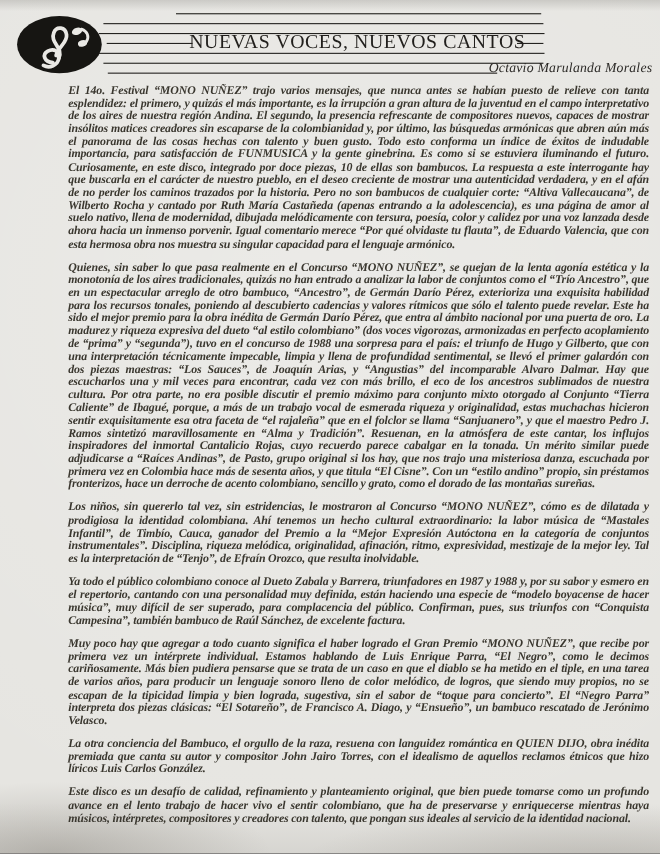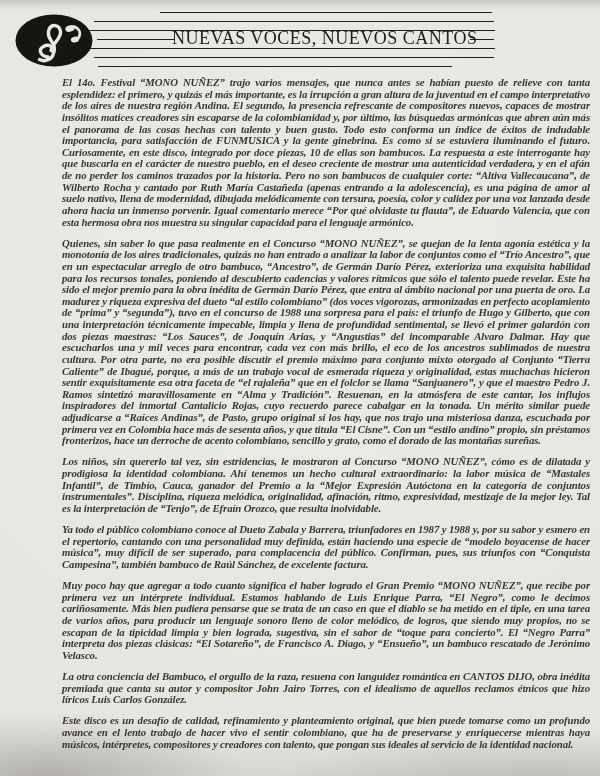--- a/index.html
+++ b/index.html
@@ -68,32 +68,33 @@
     <div class="ln ln1"></div>
     <div class="ln ln2"></div>
     <div class="ln ln3"></div>
     <div class="ln lnTL"></div>
     <div class="ln lnTR"></div>
     <div class="ln ln4"></div>
     <div class="ln ln5"></div>
     <div class="ln ln6"></div>
 
     <h1 class="title">NUEVAS VOCES, NUEVOS CANTOS</h1>
+    <div class="byline">Octavio Marulanda Morales</div>
   </header>
 
   <main class="article">
 
       <p class="para">El 14o. Festival “MONO NUÑEZ” trajo varios mensajes, que nunca antes se habían puesto de relieve con tanta esplendidez: el primero, y quizás el más importante, es la irrupción a gran altura de la juventud en el campo interpretativo de los aires de nuestra región Andina. El segundo, la presencia refrescante de compositores nuevos, capaces de mostrar insólitos matices creadores sin escaparse de la colombianidad y, por último, las búsquedas armónicas que abren aún más el panorama de las cosas hechas con talento y buen gusto. Todo esto conforma un índice de éxitos de indudable importancia, para satisfacción de FUNMUSICA y la gente ginebrina. Es como si se estuviera iluminando el futuro. Curiosamente, en este disco, integrado por doce piezas, 10 de ellas son bambucos. La respuesta a este interrogante hay que buscarla en el carácter de nuestro pueblo, en el deseo creciente de mostrar una autenticidad verdadera, y en el afán de no perder los caminos trazados por la historia. Pero no son bambucos de cualquier corte: “Altiva Vallecaucana”, de Wilberto Rocha y cantado por Ruth María Castañeda (apenas entrando a la adolescencia), es una página de amor al suelo nativo, llena de modernidad, dibujada melódicamente con tersura, poesía, color y calidez por una voz lanzada desde ahora hacia un inmenso porvenir. Igual comentario merece “Por qué olvidaste tu flauta”, de Eduardo Valencia, que con esta hermosa obra nos muestra su singular capacidad para el lenguaje armónico.</p>
 
       <p class="para">Quienes, sin saber lo que pasa realmente en el Concurso “MONO NUÑEZ”, se quejan de la lenta agonía estética y la monotonía de los aires tradicionales, quizás no han entrado a analizar la labor de conjuntos como el “Trío Ancestro”, que en un espectacular arreglo de otro bambuco, “Ancestro”, de Germán Darío Pérez, exterioriza una exquisita habilidad para los recursos tonales, poniendo al descubierto cadencias y valores rítmicos que sólo el talento puede revelar. Este ha sido el mejor premio para la obra inédita de Germán Darío Pérez, que entra al ámbito nacional por una puerta de oro. La madurez y riqueza expresiva del dueto “al estilo colombiano” (dos voces vigorozas, armonizadas en perfecto acoplamiento de “prima” y “segunda”), tuvo en el concurso de 1988 una sorpresa para el país: el triunfo de Hugo y Gilberto, que con una interpretación técnicamente impecable, limpia y llena de profundidad sentimental, se llevó el primer galardón con dos piezas maestras: “Los Sauces”, de Joaquín Arias, y “Angustias” del incomparable Alvaro Dalmar. Hay que escucharlos una y mil veces para encontrar, cada vez con más brillo, el eco de los ancestros sublimados de nuestra cultura. Por otra parte, no era posible discutir el premio máximo para conjunto mixto otorgado al Conjunto “Tierra Caliente” de Ibagué, porque, a más de un trabajo vocal de esmerada riqueza y originalidad, estas muchachas hicieron sentir exquisitamente esa otra faceta de “el rajaleña” que en el folclor se llama “Sanjuanero”, y que el maestro Pedro J. Ramos sintetizó maravillosamente en “Alma y Tradición”. Resuenan, en la atmósfera de este cantar, los influjos inspiradores del inmortal Cantalicio Rojas, cuyo recuerdo parece cabalgar en la tonada. Un mérito similar puede adjudicarse a “Raíces Andinas”, de Pasto, grupo original si los hay, que nos trajo una misteriosa danza, escuchada por primera vez en Colombia hace más de sesenta años, y que titula “El Cisne”. Con un “estilo andino” propio, sin préstamos fronterizos, hace un derroche de acento colombiano, sencillo y grato, como el dorado de las montañas sureñas.</p>
 
       <p class="para">Los niños, sin quererlo tal vez, sin estridencias, le mostraron al Concurso “MONO NUÑEZ”, cómo es de dilatada y prodigiosa la identidad colombiana. Ahí tenemos un hecho cultural extraordinario: la labor música de “Mastales Infantil”, de Timbío, Cauca, ganador del Premio a la “Mejor Expresión Autóctona en la categoría de conjuntos instrumentales”. Disciplina, riqueza melódica, originalidad, afinación, ritmo, expresividad, mestizaje de la mejor ley. Tal es la interpretación de “Tenjo”, de Efraín Orozco, que resulta inolvidable.</p>
 
       <p class="para">Ya todo el público colombiano conoce al Dueto Zabala y Barrera, triunfadores en 1987 y 1988 y, por su sabor y esmero en el repertorio, cantando con una personalidad muy definida, están haciendo una especie de “modelo boyacense de hacer música”, muy difícil de ser superado, para complacencia del público. Confirman, pues, sus triunfos con “Conquista Campesina”, también bambuco de Raúl Sánchez, de excelente factura.</p>
 
       <p class="para">Muy poco hay que agregar a todo cuanto significa el haber logrado el Gran Premio “MONO NUÑEZ”, que recibe por primera vez un intérprete individual. Estamos hablando de Luis Enrique Parra, “El Negro”, como le decimos cariñosamente. Más bien pudiera pensarse que se trata de un caso en que el diablo se ha metido en el tiple, en una tarea de varios años, para producir un lenguaje sonoro lleno de color melódico, de logros, que siendo muy propios, no se escapan de la tipicidad limpia y bien lograda, sugestiva, sin el sabor de “toque para concierto”. El “Negro Parra” interpreta dos piezas clásicas: “El Sotareño”, de Francisco A. Diago, y “Ensueño”, un bambuco rescatado de Jerónimo Velasco.</p>
 
-      <p class="para">La otra conciencia del Bambuco, el orgullo de la raza, resuena con languidez romántica en CANTOS DIJO, obra inédita premiada que canta su autor y compositor John Jairo Torres, con el idealismo de aquellos reclamos étnicos que hizo líricos Luis Carlos González.</p>
+      <p class="para">La otra conciencia del Bambuco, el orgullo de la raza, resuena con languidez romántica en QUIEN DIJO, obra inédita premiada que canta su autor y compositor John Jairo Torres, con el idealismo de aquellos reclamos étnicos que hizo líricos Luis Carlos González.</p>
 
       <p class="para">Este disco es un desafío de calidad, refinamiento y planteamiento original, que bien puede tomarse como un profundo avance en el lento trabajo de hacer vivo el sentir colombiano, que ha de preservarse y enriquecerse mientras haya músicos, intérpretes, compositores y creadores con talento, que pongan sus ideales al servicio de la identidad nacional.</p>
     </main>
 
 </div>
 
 </body></html>

